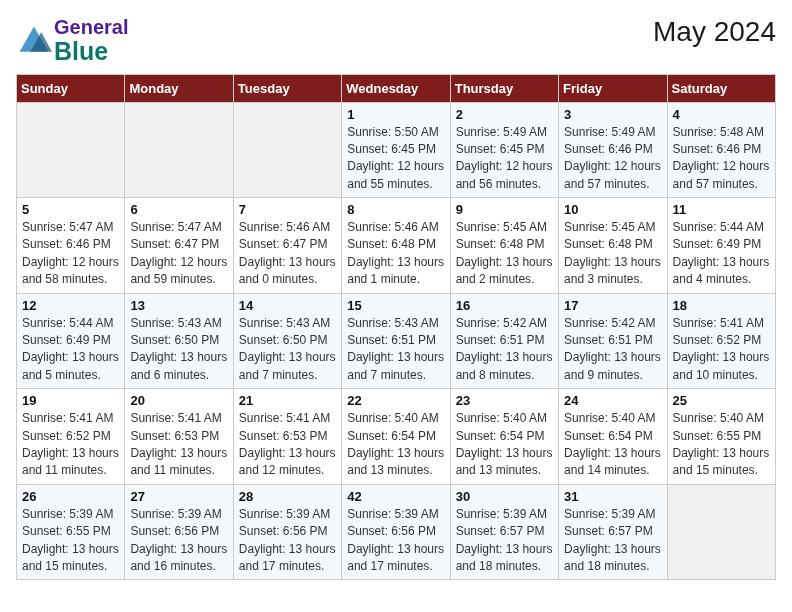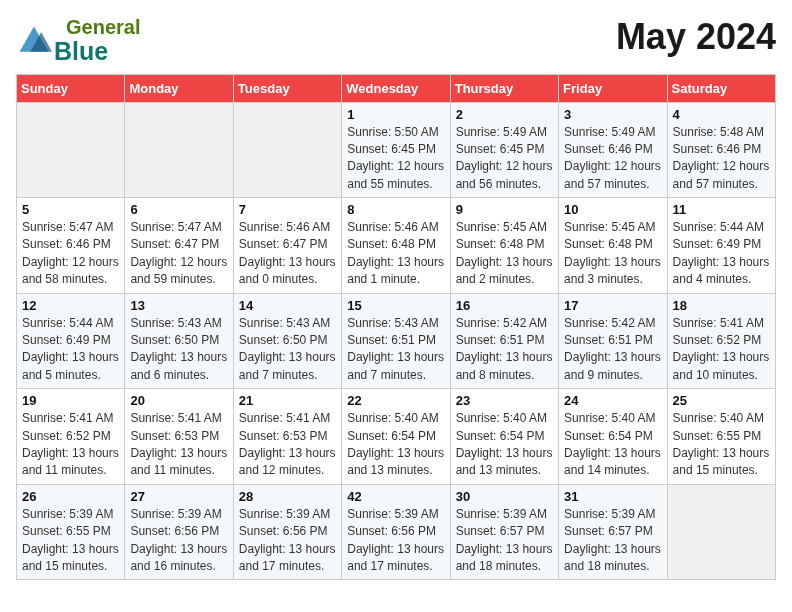--- a/index.html
+++ b/index.html
@@ -22,34 +22,34 @@
     }
     .logo-icon {
       width: 36px;
       height: 36px;
       margin-right: 2px;
     }
     .title-block {
       text-align: right;
     }
     .month-title {
-      font-size: 36px;
-      font-weight: bold;
+      font-size: 28px;
+      font-weight: normal;
       color: #1a1a1a;
     }
     .location {
       font-size: 16px;
       color: #444;
     }
     table {
       width: 100%;
       border-collapse: collapse;
     }
     thead tr th {
-      background: #ef4444;
+      background: #7f1d1d;
       color: #fff;
       font-size: 13px;
       font-weight: bold;
       padding: 6px 4px;
       text-align: left;
       border: 1px solid #ccc;
     }
     tbody tr td {
       border: 1px solid #ccc;
       vertical-align: top;
@@ -85,21 +85,21 @@
 <body>
 
 <div class="header">
   <div class="logo">
     <svg class="logo-icon" viewBox="0 0 40 40">
       <rect x="0" y="0" width="40" height="40" fill="white"></rect>
       <polygon points="20,4 36,32 4,32" fill="#2e86c1" opacity="0.85"></polygon>
       <polygon points="28,10 40,32 16,32" fill="#1a5276" opacity="0.7"></polygon>
     </svg>
     <div>
-      <div style="font-size:20px;font-weight:bold;color:#4d7c0f;line-height:1.1;margin-left:12px;">General</div>
+      <div style="font-size:20px;font-weight:bold;color:#4c1d95;line-height:1.1;">General</div>
       <div style="font-size:25px;font-weight:bold;color:#0f766e;line-height:1.1;">Blue</div>
     </div>
   </div>
   <div class="title-block">
     <div class="month-title">May 2024</div>
   </div>
 </div>
 
 <table>
   <thead>

